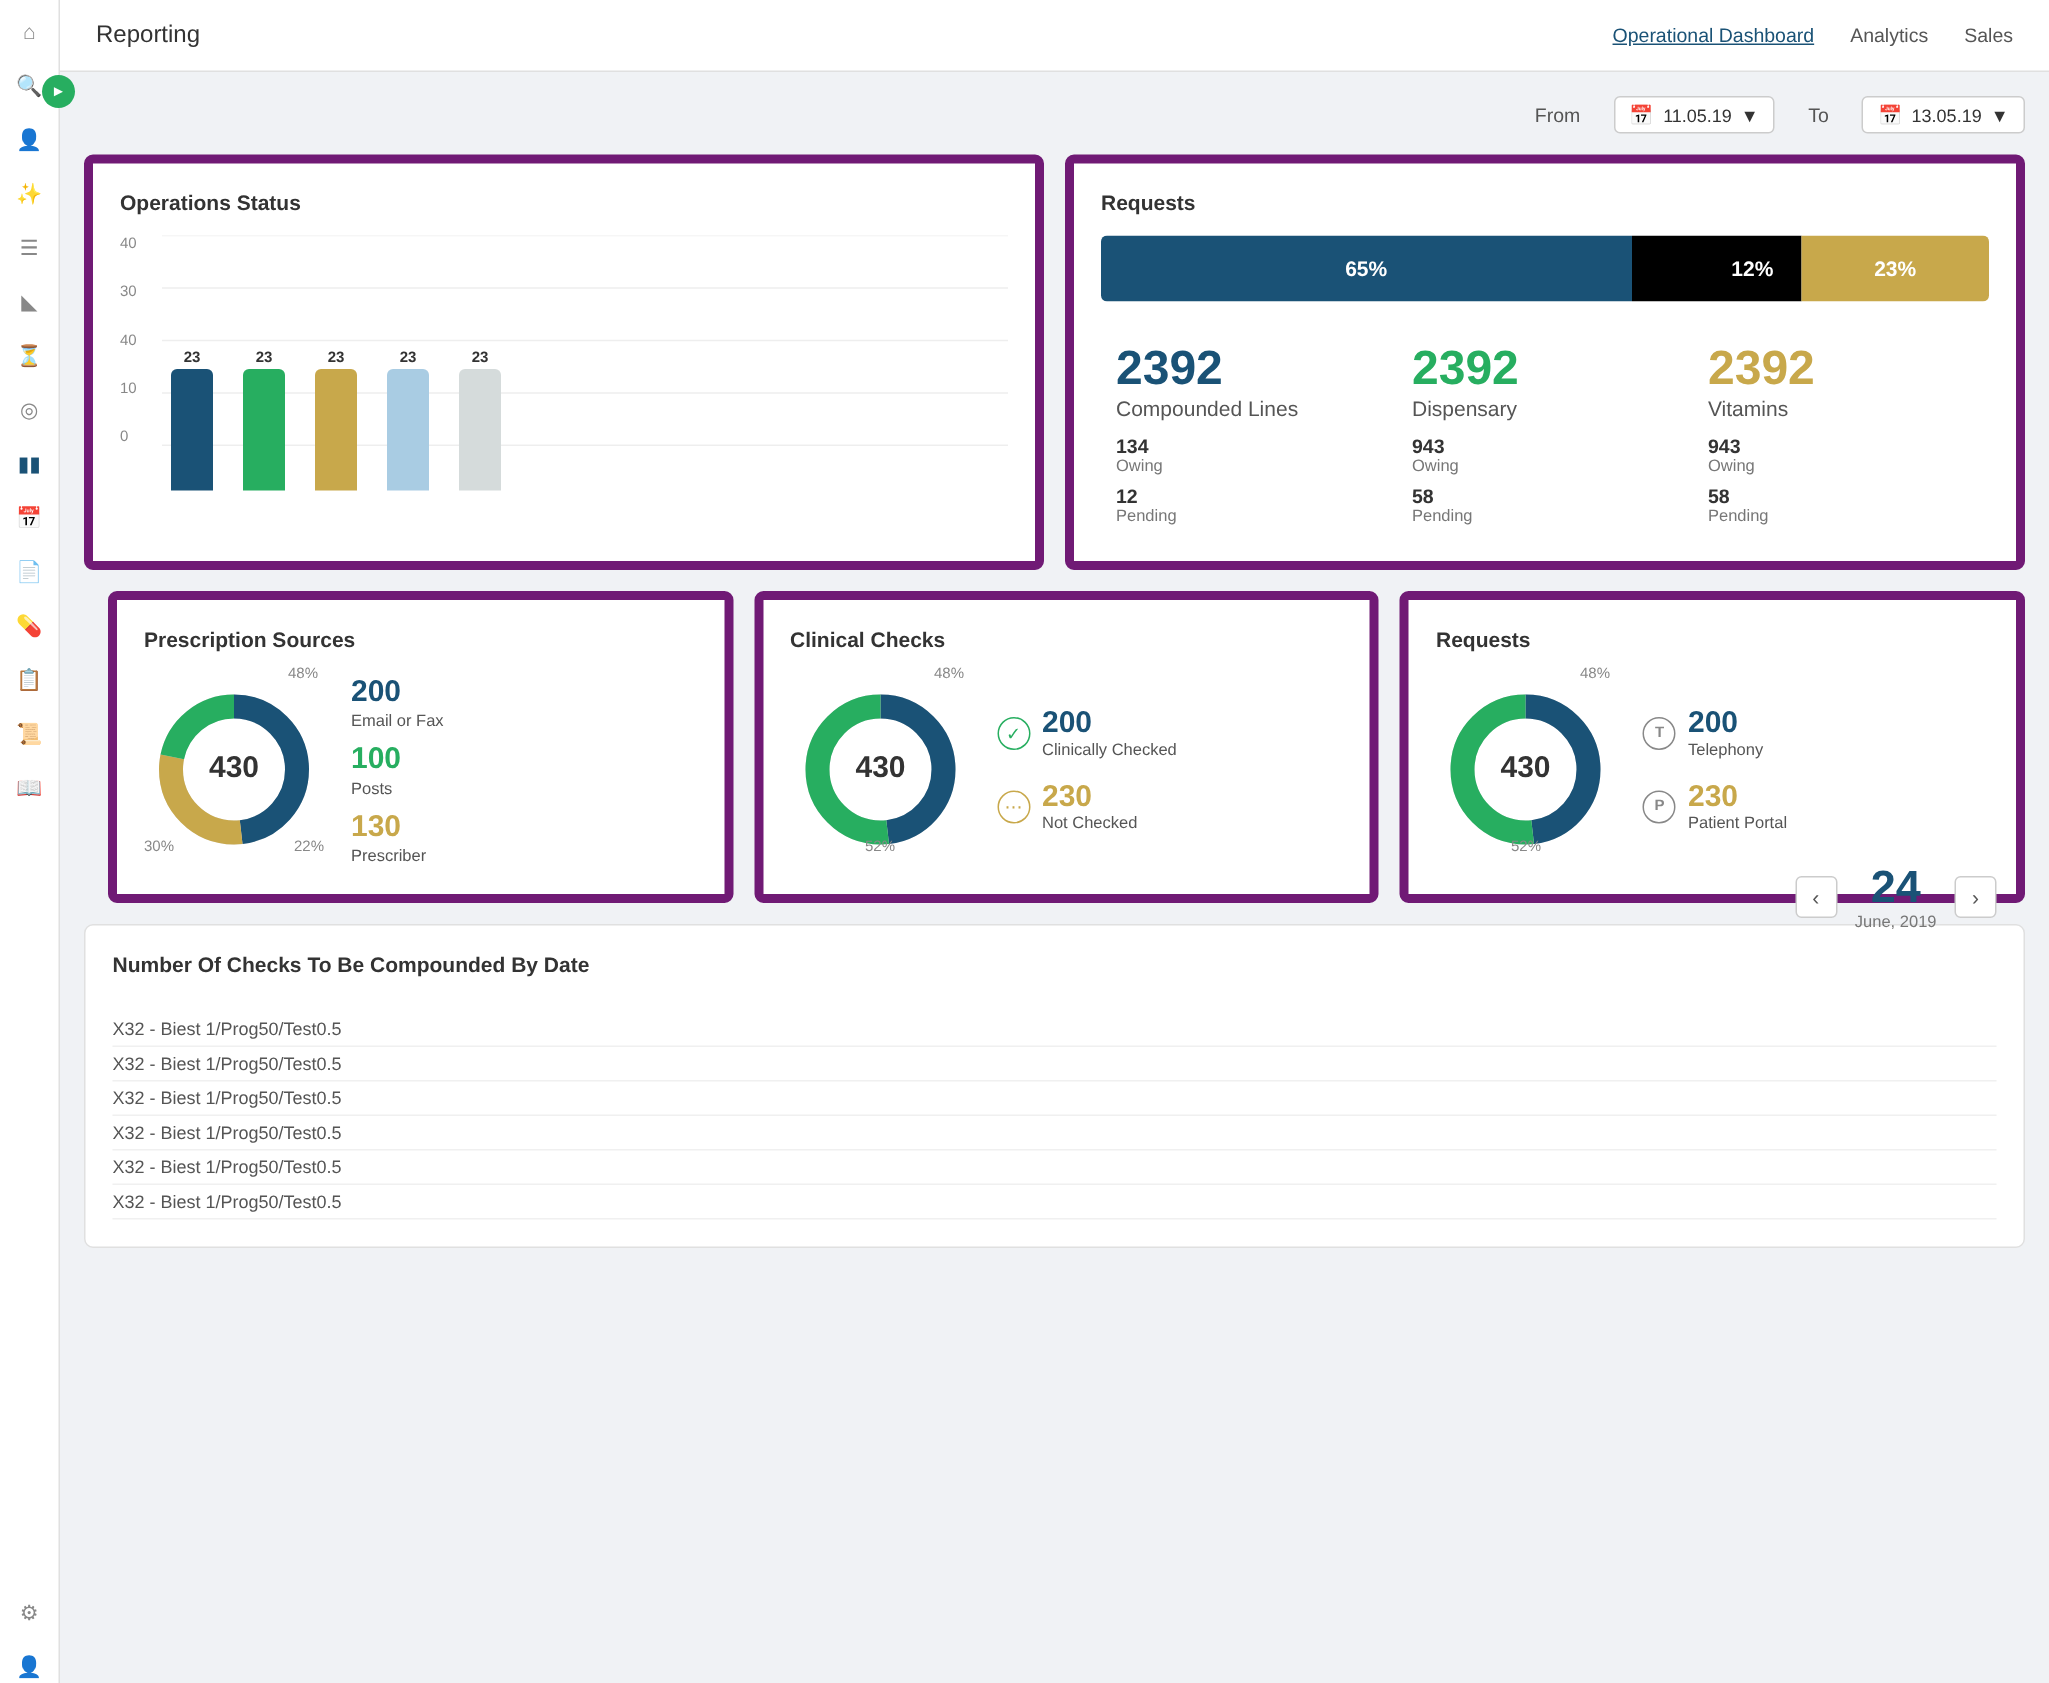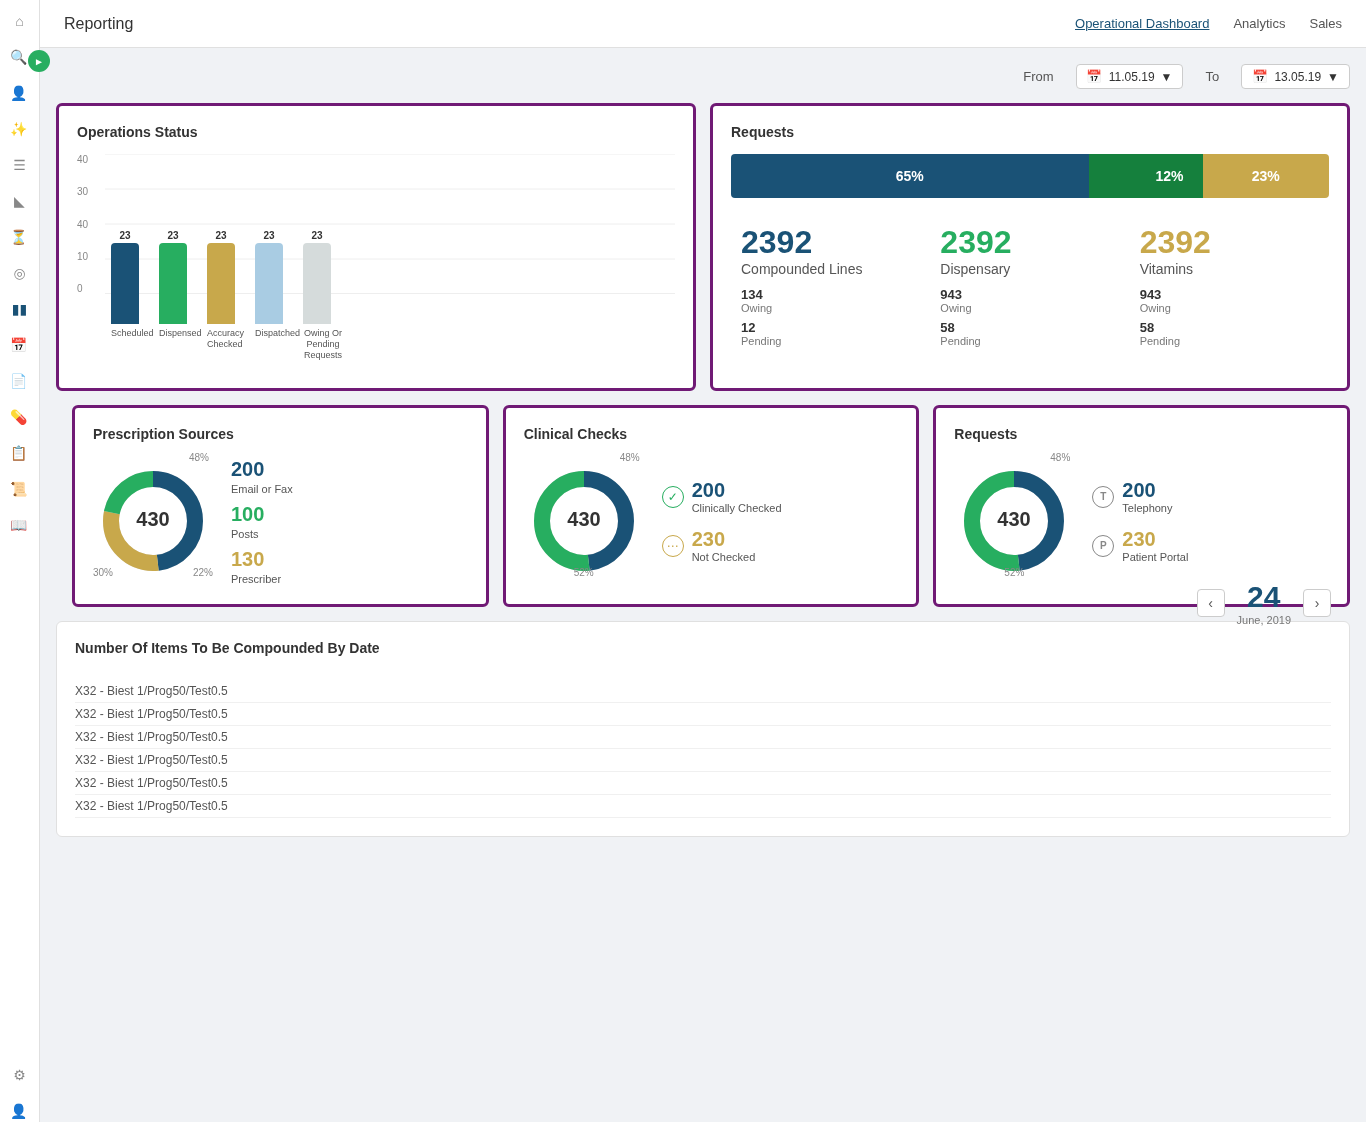--- a/index.html
+++ b/index.html
@@ -25,32 +25,32 @@
 
     
     .filter-bar { display: flex; justify-content: flex-end; align-items: center; gap: 22px; margin-bottom: 14px; }
     .filter-label { font-size: 13px; color: #555; }
     .filter-btn { display: flex; align-items: center; gap: 6px; border: 1px solid #ccc; background: #fff; border-radius: 4px; padding: 4px 10px; font-size: 12px; cursor: pointer; color: #333; }
     .filter-btn .cal-icon { color: #888; font-size: 13px; }
 
     
     .top-row { display: grid; grid-template-columns: 1fr 1fr; gap: 14px; margin-bottom: 14px; }
     .mid-row { display: grid; grid-template-columns: 1fr 1fr 1fr; gap: 14px; margin-bottom: 14px; padding-left: 16px; }
-    .card { background: #fff; border-radius: 6px; padding: 18px; border: 3px solid #701a75; }
+    .card { background: #fff; border-radius: 6px; padding: 18px; border: 6px solid #701a75; }
     .card-title { font-size: 14px; font-weight: 600; color: #333; margin-bottom: 14px; }
 
     
     .bar-chart { position: relative; padding-bottom: 10px; }
 
     
     .requests-bar-container { margin-bottom: 20px; }
     .stacked-bar { height: 44px; border-radius: 4px; display: flex; overflow: hidden; }
     .stacked-segment { display: flex; align-items: center; justify-content: center; font-size: 14px; font-weight: 600; color: white; }
     .seg-blue { background: #1a5276; }
-    .seg-green { background: #15803d; padding-left: 48px; }
+    .seg-green { background: #000000; padding-left: 48px; }
     .seg-gold { background: #c8a84b; }
 
     .requests-stats { display: grid; grid-template-columns: 1fr 1fr 1fr; gap: 0; }
     .req-col { padding: 6px 10px; }
     .req-col + .req-col { border-left: none; }
     .req-big { font-size: 32px; font-weight: 700; }
     .req-blue { color: #1a5276; }
     .req-green { color: #27ae60; }
     .req-gold { color: #c8a84b; }
     .req-sub { font-size: 14px; color: #555; margin-bottom: 10px; }
@@ -177,27 +177,20 @@
                   <div style="width:28px;height:81px;background:#a9cce3;border-radius:4px 4px 0 0;"></div>
                 </div>
 
                 <div style="display:flex;flex-direction:column;align-items:center;">
                   <span style="font-size:10px;font-weight:600;margin-bottom:2px;">23</span>
                   <div style="width:28px;height:81px;background:#d5dbdb;border-radius:4px 4px 0 0;"></div>
                 </div>
               </div>
             </div>
 
-            <div style="display:flex;gap:20px;padding-left:34px;margin-top:4px;">
-              <div style="width:28px;font-size:9px;color:#555;text-align:center;line-height:1.2;">Scheduled</div>
-              <div style="width:28px;font-size:9px;color:#555;text-align:center;line-height:1.2;">Dispensed</div>
-              <div style="width:28px;font-size:9px;color:#555;text-align:center;line-height:1.2;">Accuracy Checked</div>
-              <div style="width:28px;font-size:9px;color:#555;text-align:center;line-height:1.2;">Dispatched</div>
-              <div style="width:40px;font-size:9px;color:#555;text-align:center;line-height:1.2;">Owing Or Pending Requests</div>
-            </div>
           </div>
         </div>
 
         <div class="card">
           <div class="card-title">Requests</div>
 
           <div class="requests-bar-container">
             <div class="stacked-bar">
               <div class="stacked-segment seg-blue" style="flex:65;">
                 <span>65%</span>
@@ -352,21 +345,21 @@
                   <div style="font-size:11px;color:#555;">Patient Portal</div>
                 </div>
               </div>
             </div>
           </div>
         </div>
       </div>
 
       <div class="bottom-card">
         <div style="display:flex;justify-content:space-between;align-items:flex-start;">
-          <div class="card-title">Number Of Items To Be Compounded By Date</div>
+          <div class="card-title">Number Of Checks To Be Compounded By Date</div>
           <div class="date-nav">
             <button class="date-nav-btn">‹</button>
             <div class="date-display">
               <div class="date-day">24</div>
               <div class="date-month">June, 2019</div>
             </div>
             <button class="date-nav-btn">›</button>
           </div>
         </div>
         <div class="compound-list">

